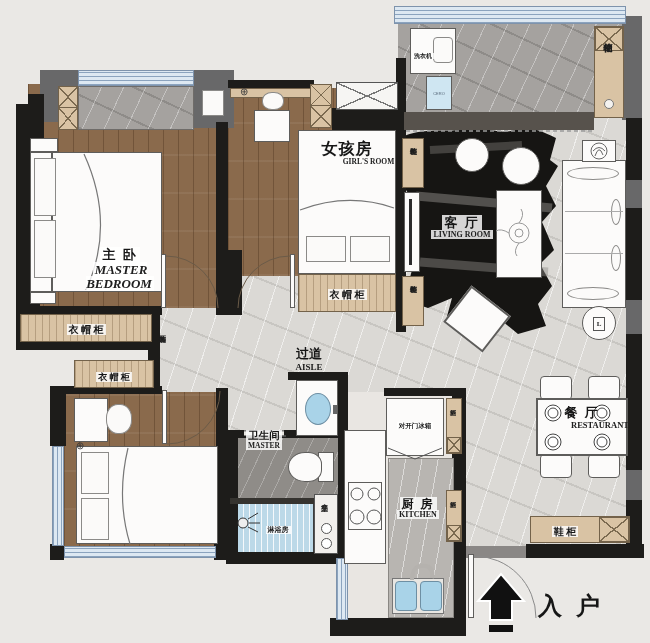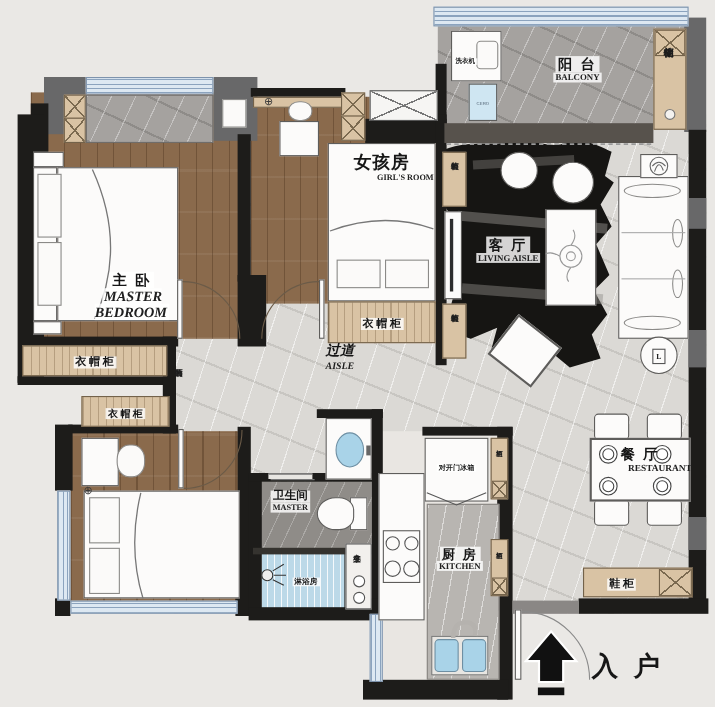--- a/index.html
+++ b/index.html
@@ -158,24 +158,20 @@
   </div>
   <div class="abs xwhite" style="left:336px;top:82px;width:62px;height:28px;z-index:4;"></div>
 
   <div class="abs wht" style="left:410px;top:28px;width:46px;height:46px;z-index:4;">
     <div class="abs wht2" style="left:22px;top:8px;width:20px;height:26px;border-radius:4px;"></div>
   </div>
   <div class="abs rlabel" style="left:408px;top:44px;width:30px;">
     <span class="zh tag" style="font-size:6px;">洗衣机</span></div>
   <div class="abs" style="left:426px;top:76px;width:26px;height:34px;background:#cfe6f2;border:1px solid #5e5d5b;z-index:4;text-align:center;">
     <span style="font-size:4px;color:#567;line-height:34px;">CERO</span></div>
-  <div class="abs rlabel" style="left:470px;top:52px;width:110px;">
-    <div class="zh" style="font-size:13px;letter-spacing:2px;"><span class="tag">阳 台</span></div>
-    <div class="en" style="font-size:8px;"><span class="tag">BALCONY</span></div>
-  </div>
   <div class="abs tan" style="left:594px;top:26px;width:30px;height:92px;z-index:4;">
     <div class="abs xcell" style="left:0;top:0;width:28px;height:24px;"></div>
     <div class="abs round" style="left:9px;top:72px;width:10px;height:10px;background:#f4f2ef;border:1px solid #777;"></div>
   </div>
   <div class="abs vtext" style="left:603px;top:36px;font-size:9px;z-index:5;">储物柜</div>
 
   <div class="abs tan" style="left:402px;top:138px;width:22px;height:50px;z-index:4;"></div>
   <div class="abs vtext" style="left:409px;top:142px;font-size:7px;z-index:5;">装饰柜</div>
   <div class="abs wht" style="left:404px;top:192px;width:16px;height:80px;z-index:4;">
     <div class="abs" style="left:4px;top:6px;width:3px;height:66px;background:#2c2c2c;"></div>
@@ -194,35 +190,35 @@
     <div class="abs wht2" style="left:48px;top:38px;width:10px;height:26px;border-radius:50%;"></div>
     <div class="abs wht2" style="left:48px;top:84px;width:10px;height:26px;border-radius:50%;"></div>
     <div class="abs" style="left:2px;top:50px;width:58px;height:1px;background:#aaa;"></div>
     <div class="abs" style="left:2px;top:92px;width:58px;height:1px;background:#aaa;"></div>
   </div>
   <div class="abs wht" style="left:582px;top:140px;width:34px;height:22px;z-index:4;"></div>
   <div class="abs wht round" style="left:582px;top:306px;width:34px;height:34px;z-index:4;text-align:center;">
     <span class="en" style="font-size:7px;border:1px solid #555;padding:0 3px;line-height:12px;display:inline-block;margin-top:10px;">L</span></div>
   <div class="abs rlabel" style="left:412px;top:216px;width:100px;">
     <div class="zh" style="font-size:13px;letter-spacing:2px;"><span class="tag">客 厅</span></div>
-    <div class="en" style="font-size:8px;"><span class="tag">LIVING AISLE</span></div>
-  </div>
-
-  <div class="abs rlabel" style="left:269px;top:312px;width:80px;font-style:italic;">
+    <div class="en" style="font-size:8px;"><span class="tag">LIVING ROOM</span></div>
+  </div>
+
+  <div class="abs rlabel" style="left:269px;top:347px;width:80px;">
     <div class="zh" style="font-size:13px;"><span>过道</span></div>
     <div class="en" style="font-size:9px;"><span>AISLE</span></div>
   </div>
 
   <div class="abs wht" style="left:296px;top:380px;width:42px;height:56px;z-index:4;">
     <div class="abs blue round" style="left:8px;top:12px;width:26px;height:32px;"></div>
     <div class="abs" style="left:36px;top:24px;width:4px;height:9px;background:#666;"></div>
   </div>
   <div class="abs wht" style="left:318px;top:452px;width:16px;height:30px;z-index:4;"></div>
   <div class="abs wht round" style="left:288px;top:452px;width:34px;height:30px;border-radius:50% 40% 40% 50%;z-index:4;"></div>
-  <div class="abs rlabel" style="left:238px;top:446px;width:52px;">
+  <div class="abs rlabel" style="left:238px;top:430px;width:52px;">
     <div class="zh" style="font-size:10.5px;"><span class="tag">卫生间</span></div>
     <div class="en" style="font-size:7.5px;"><span class="tag">MASTER</span></div>
   </div>
   <div class="abs rlabel" style="left:252px;top:518px;width:52px;">
     <span class="zh tag" style="font-size:7px;">淋浴房</span></div>
   <div class="abs" style="left:314px;top:494px;width:24px;height:60px;background:#f2f0ed;border:1px solid #555;z-index:4;">
     <div class="abs round" style="left:6px;top:28px;width:11px;height:11px;border:1px solid #555;background:#fff;"></div>
     <div class="abs round" style="left:6px;top:43px;width:11px;height:11px;border:1px solid #555;background:#fff;"></div>
   </div>
   <div class="abs vtext" style="left:320px;top:498px;font-size:7px;z-index:5;background:rgba(255,255,255,.7);">壁龛</div>

